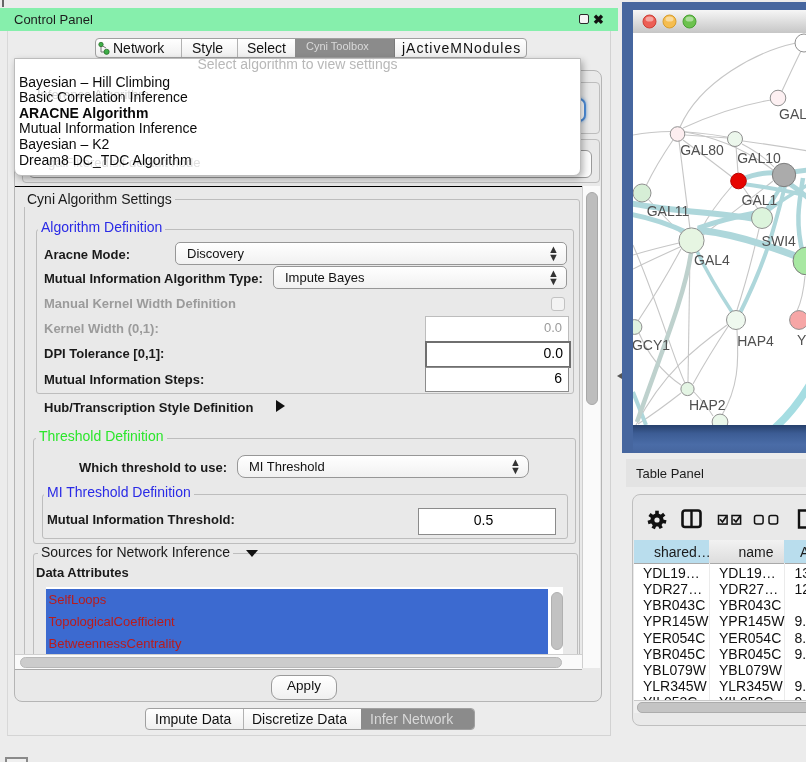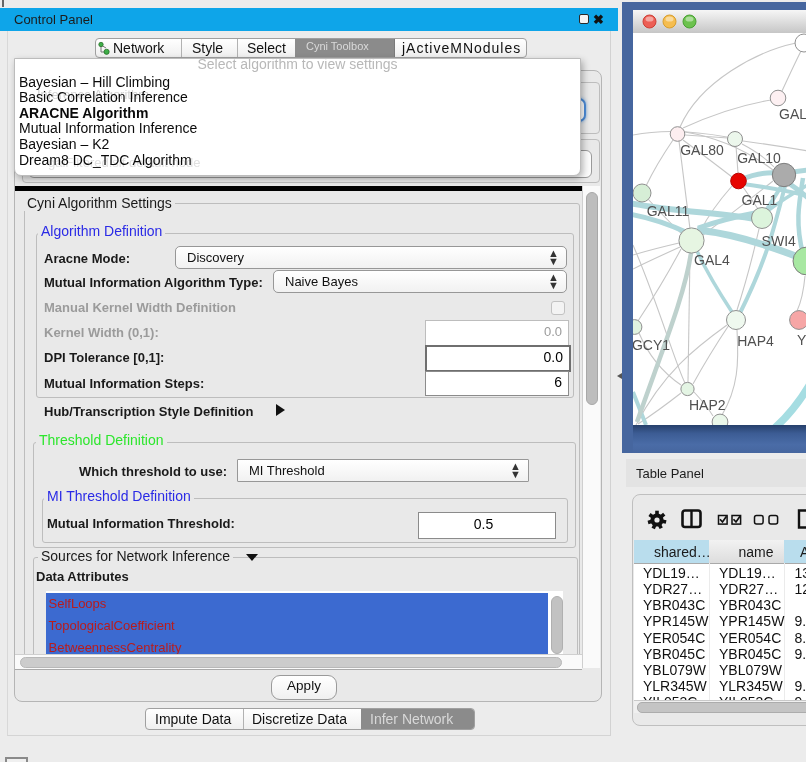--- a/index.html
+++ b/index.html
@@ -5,21 +5,21 @@
   html,body{margin:0;padding:0;}
   body{width:806px;height:762px;background:#ececec;font-family:"Liberation Sans",sans-serif;position:relative;overflow:hidden;}
   .abs{position:absolute;}
   .b{font-weight:bold;}
 </style>
 </head>
 <body>
 
 <div class="abs" style="left:2px;top:0;width:2px;height:7px;background:#666;"></div>
 
-<div class="abs" style="left:0;top:8px;width:618px;height:23px;background:#0ea5e9;">
+<div class="abs" style="left:0;top:8px;width:618px;height:23px;background:#86efac;">
   <div class="abs" style="left:14px;top:4px;font-size:13px;color:#1c1c1c;">Control Panel</div>
   <div class="abs" style="left:579px;top:6px;width:8px;height:8px;border:1.6px solid #2a2a2a;border-radius:2px;background:#f4f4f4;"></div>
   <div class="abs" style="left:593px;top:4px;font-size:13px;font-weight:bold;color:#111;">✖</div>
 </div>
 
 <div class="abs" style="left:7px;top:31px;width:602px;height:704px;border-right:1px solid #d2d2d2;border-left:1px solid #d8d8d8;border-bottom:1px solid #d4d4d4;"></div>
 <svg class="abs" style="left:616px;top:372px;" width="7" height="8">
     <path d="M6 1 L1 4 L6 7 Z" fill="#555"></path>
   </svg>
 
@@ -42,56 +42,56 @@
 </div>
 
 <div class="abs" style="left:14px;top:70px;width:586px;height:630px;border:1px solid #b5b5b5;border-radius:8px;background:#e9e9e9;"></div>
 
 <div class="abs" style="left:22px;top:82px;width:576px;height:50px;border:1px solid #bdbdbd;border-radius:4px;"></div>
 <div class="abs" style="left:30px;top:98px;width:552px;height:20px;border:2.5px solid #4c8cd9;border-radius:7px;background:#fff;box-shadow:0 0 3.5px #6ea6e2;"></div>
 
 <div class="abs" style="left:22px;top:139px;width:576px;height:42px;border:1px solid #bdbdbd;border-radius:4px;"></div>
 <div class="abs" style="left:28px;top:150px;width:562px;height:26px;border:1px solid #9a9a9a;border-radius:6px;background:#fcfcfc;"></div>
 
-<div id="viewport" class="abs" style="left:15px;top:186px;width:567px;height:468px;background:#e9e9e9;border-top:5px solid #000000;overflow:hidden;">
+<div id="viewport" class="abs" style="left:15px;top:186px;width:567px;height:468px;background:#e9e9e9;border-top:1px solid #000000;overflow:hidden;">
 
   <div class="abs" style="left:9px;top:11.5px;width:554px;height:470px;border:1px solid #bdbdbd;border-radius:3px;"></div>
   <div class="abs" style="left:9px;top:3.5px;background:#e9e9e9;padding:0 3px;font-size:14px;color:#1a1a1a;">Cyni Algorithm Settings</div>
 
   <div class="abs" style="left:21px;top:41.5px;width:536px;height:163.5px;border:1px solid #bdbdbd;border-radius:3px;"></div>
   <div class="abs" style="left:23px;top:32px;background:#e9e9e9;padding:0 3px;font-size:14px;color:#2a2ae6;">Algorithm Definition</div>
 
   <div class="abs b" style="left:29px;top:60px;font-size:13px;color:#1a1a1a;">Aracne Mode:</div>
   <div class="abs" style="left:160px;top:55px;width:390px;height:21px;border:1px solid #979797;border-radius:5px;background:linear-gradient(#ffffff,#f1f1f1);">
     <div class="abs" style="left:11px;top:3px;font-size:13px;color:#111;">Discovery</div>
     <div class="abs" style="right:7px;top:2px;font-size:11px;color:#333;line-height:8px;">▲<br>▼</div>
   </div>
   <div class="abs b" style="left:29px;top:84px;font-size:13px;color:#1a1a1a;">Mutual Information Algorithm Type:</div>
   <div class="abs" style="left:258px;top:79px;width:292px;height:21px;border:1px solid #979797;border-radius:5px;background:linear-gradient(#ffffff,#f1f1f1);">
-    <div class="abs" style="left:11px;top:3px;font-size:13px;color:#111;">Naive Bayes</div>
+    <div class="abs" style="left:11px;top:3px;font-size:13px;color:#111;">Impute Bayes</div>
     <div class="abs" style="right:7px;top:2px;font-size:11px;color:#333;line-height:8px;">▲<br>▼</div>
   </div>
   <div class="abs b" style="left:29px;top:109px;font-size:13px;color:#9b9b9b;">Manual Kernel Width Definition</div>
   <div class="abs" style="left:536px;top:110px;width:12px;height:12px;border:1px solid #c2c2c2;border-radius:3px;background:#f3f3f3;"></div>
   <div class="abs b" style="left:29px;top:134px;font-size:13px;color:#9b9b9b;">Kernel Width (0,1):</div>
   <div class="abs" style="left:410px;top:129px;width:142px;height:21px;border:1px solid #bdbdbd;background:#fff;font-size:13px;color:#9b9b9b;text-align:right;padding-top:3px;"><span style="margin-right:6px;">0.0</span></div>
   <div class="abs b" style="left:29px;top:159px;font-size:13px;color:#1a1a1a;">DPI Tolerance [0,1]:</div>
   <div class="abs" style="left:410px;top:154px;width:142px;height:21px;border:2px solid #6f6f6f;background:#fff;font-size:14px;color:#000;text-align:right;padding-top:2px;"><span style="margin-right:6px;">0.0</span></div>
   <div class="abs b" style="left:29px;top:185px;font-size:13px;color:#1a1a1a;">Mutual Information Steps:</div>
   <div class="abs" style="left:410px;top:180px;width:142px;height:21px;border:1px solid #8b8b8b;background:#fff;font-size:14px;color:#000;text-align:right;padding-top:2px;"><span style="margin-right:6px;">6</span></div>
 
   <div class="abs b" style="left:29px;top:213px;font-size:13px;color:#1a1a1a;">Hub/Transcription Style Definition</div>
   <svg class="abs" style="left:259px;top:212px;" width="12" height="14">
       <path d="M2 1 L11 7 L2 13 Z" fill="#111"></path>
     </svg>
 
   <div class="abs" style="left:18px;top:251px;width:541px;height:104px;border:1px solid #bdbdbd;border-radius:3px;"></div>
   <div class="abs" style="left:21px;top:241px;background:#e9e9e9;padding:0 3px;font-size:14px;color:#2ce62c;">Threshold Definition</div>
   <div class="abs b" style="left:64px;top:273px;font-size:13px;color:#1a1a1a;">Which threshold to use:</div>
-  <div class="abs" style="left:222px;top:268px;width:290px;height:21px;border:1px solid #979797;border-radius:1px;background:linear-gradient(#ffffff,#f1f1f1);">
+  <div class="abs" style="left:222px;top:268px;width:290px;height:21px;border:1px solid #979797;border-radius:8px;background:linear-gradient(#ffffff,#f1f1f1);">
     <div class="abs" style="left:11px;top:3px;font-size:13px;color:#111;">MI Threshold</div>
     <div class="abs" style="right:7px;top:2px;font-size:11px;color:#333;line-height:8px;">▲<br>▼</div>
   </div>
 
   <div class="abs" style="left:27px;top:307px;width:524px;height:43px;border:1px solid #bdbdbd;border-radius:3px;"></div>
   <div class="abs" style="left:29px;top:297px;background:#e9e9e9;padding:0 3px;font-size:14px;color:#2a2ae6;">MI Threshold Definition</div>
   <div class="abs b" style="left:32px;top:325px;font-size:13px;color:#1a1a1a;">Mutual Information Threshold:</div>
   <div class="abs" style="left:403px;top:321px;width:136px;height:22px;border:1px solid #8b8b8b;background:#fff;font-size:14px;color:#000;text-align:center;padding-top:3px;"><span style="margin-right:7px;">0.5</span></div>
 
   <div class="abs" style="left:18px;top:365.5px;width:543px;height:126px;border:1px solid #bdbdbd;border-radius:3px;"></div>

